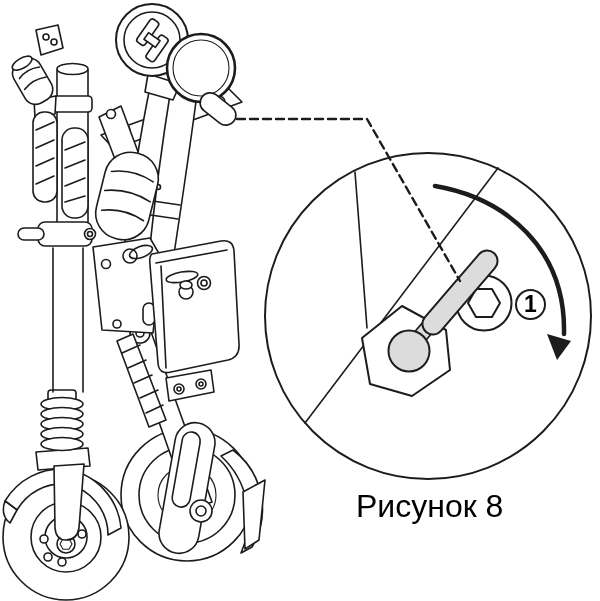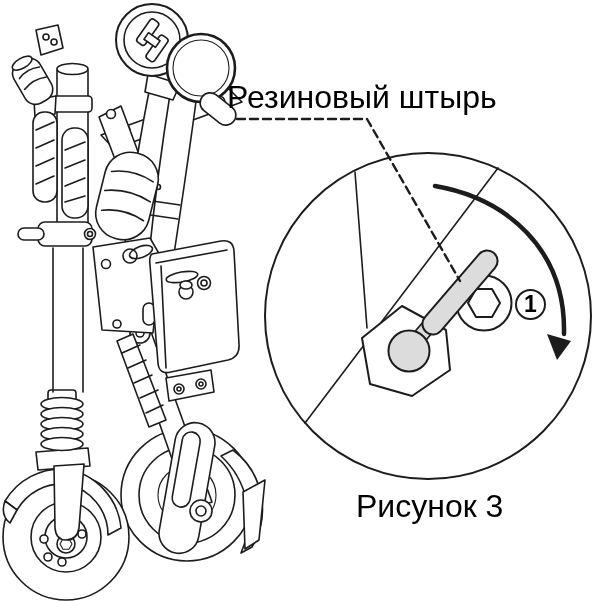--- a/index.html
+++ b/index.html
@@ -238,18 +238,17 @@
       </g>
       <g>
         <path d="M 435 186 C 505 198 566 248 564 334" class="arrow"></path>
         <polygon points="547,334 571,341 557,360" class="fl"></polygon>
       </g>
     </g>
 
     <polyline points="237,119 367,119 460,281" class="dash"></polyline>
   </svg>
 
-  <div class="label callout">Резиновый штырь</div>
   <div class="badge">
     <span>1</span>
   </div>
-  <div class="label caption">Рисунок 3</div>
+  <div class="label caption">Рисунок 8</div>
 </div>
 
 </body></html>

